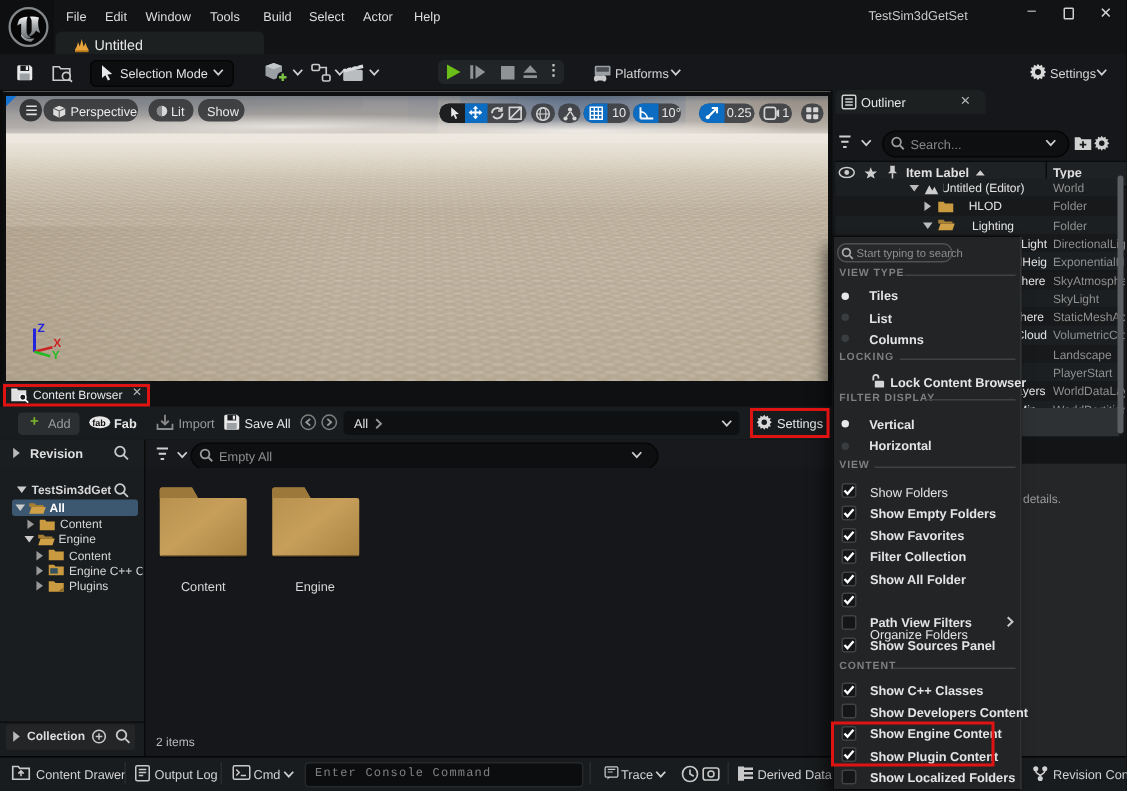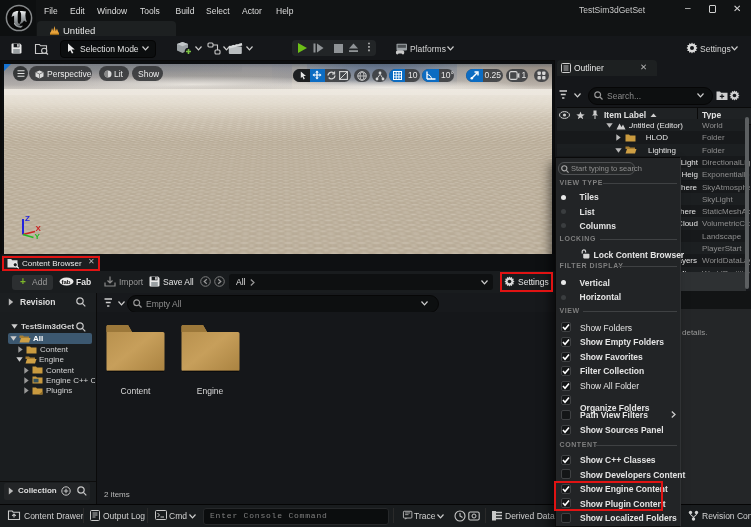--- a/index.html
+++ b/index.html
@@ -701,26 +701,26 @@
     <div class="txt" style="left:580px;top:351.7px;font-size:8.5px;color:#e4e4e4;font-weight:bold;z-index:21;">Show Favorites</div>
     <div class="abs" style="left:561px;top:366.1px;width:10px;height:10px;border-radius:2px;background:#141617;border:1px solid #3f4143;box-sizing:border-box;z-index:21;"></div>
     <svg style="left:562px;top:367.1px;z-index:22;" width="8" height="8" viewBox="0 0 8 8">
       <path d="M1 4 L3 6.2 L7 1.5" fill="none" stroke="#fff" stroke-width="1.6"></path>
     </svg>
     <div class="txt" style="left:580px;top:366.3px;font-size:8.5px;color:#e4e4e4;font-weight:bold;z-index:21;">Filter Collection</div>
     <div class="abs" style="left:561px;top:380.7px;width:10px;height:10px;border-radius:2px;background:#141617;border:1px solid #3f4143;box-sizing:border-box;z-index:21;"></div>
     <svg style="left:562px;top:381.7px;z-index:22;" width="8" height="8" viewBox="0 0 8 8">
       <path d="M1 4 L3 6.2 L7 1.5" fill="none" stroke="#fff" stroke-width="1.6"></path>
     </svg>
-    <div class="txt" style="left:580px;top:380.9px;font-size:8.5px;color:#e4e4e4;font-weight:normal;z-index:21;">Show All Folder</div>
+    <div class="txt" style="left:580px;top:380.9px;font-size:8.5px;color:#e4e4e4;font-weight:bold;z-index:21;">Show All Folder</div>
     <div class="abs" style="left:561px;top:395.3px;width:10px;height:10px;border-radius:2px;background:#141617;border:1px solid #3f4143;box-sizing:border-box;z-index:21;"></div>
     <svg style="left:562px;top:396.3px;z-index:22;" width="8" height="8" viewBox="0 0 8 8">
       <path d="M1 4 L3 6.2 L7 1.5" fill="none" stroke="#fff" stroke-width="1.6"></path>
     </svg>
-    <div class="txt" style="left:580px;top:403px;font-size:8.5px;color:#e4e4e4;font-weight:bold;z-index:21;">Organize Folders</div>
+    <div class="txt" style="left:580px;top:418px;font-size:8.5px;color:#e4e4e4;font-weight:normal;z-index:21;">Organize Folders</div>
     <div class="abs" style="left:561px;top:409.9px;width:10px;height:10px;border-radius:2px;background:#141617;border:1px solid #3f4143;box-sizing:border-box;z-index:21;"></div>
     <div class="txt" style="left:580px;top:410.09999999999997px;font-size:8.5px;color:#e4e4e4;font-weight:bold;z-index:21;">Path View Filters</div>
     <svg style="left:671px;top:411.4px;z-index:21;" width="5" height="7" viewBox="0 0 5 7">
       <path d="M0.8 0.5 L4 3.5 L0.8 6.5" fill="none" stroke="#ccc" stroke-width="1.3"></path>
     </svg>
     <div class="abs" style="left:561px;top:424.5px;width:10px;height:10px;border-radius:2px;background:#141617;border:1px solid #3f4143;box-sizing:border-box;z-index:21;"></div>
     <svg style="left:562px;top:425.5px;z-index:22;" width="8" height="8" viewBox="0 0 8 8">
       <path d="M1 4 L3 6.2 L7 1.5" fill="none" stroke="#fff" stroke-width="1.6"></path>
     </svg>
     <div class="txt" style="left:580px;top:424.7px;font-size:8.5px;color:#e4e4e4;font-weight:bold;z-index:21;">Show Sources Panel</div>

